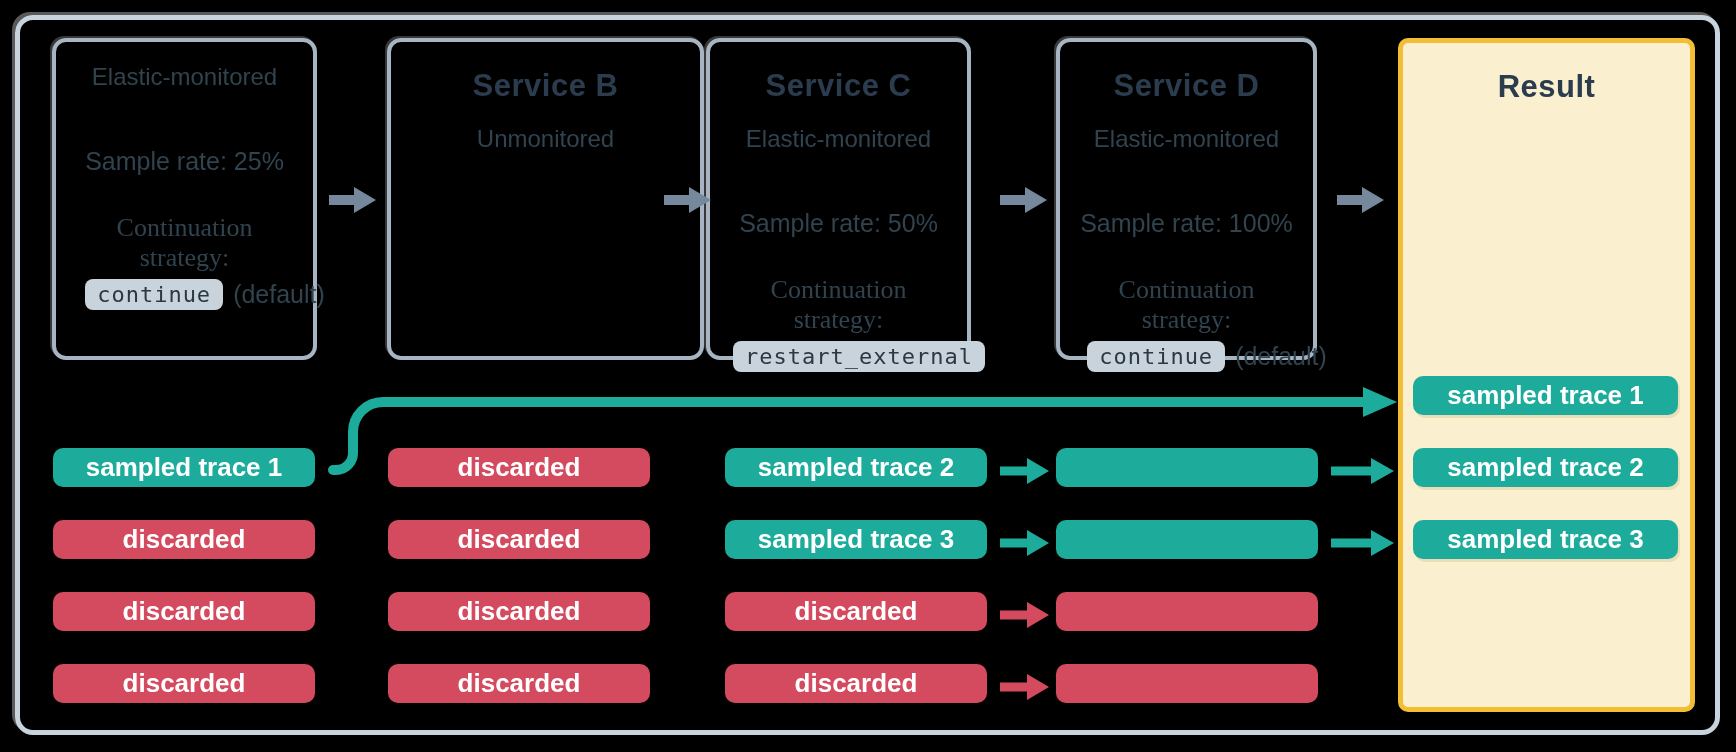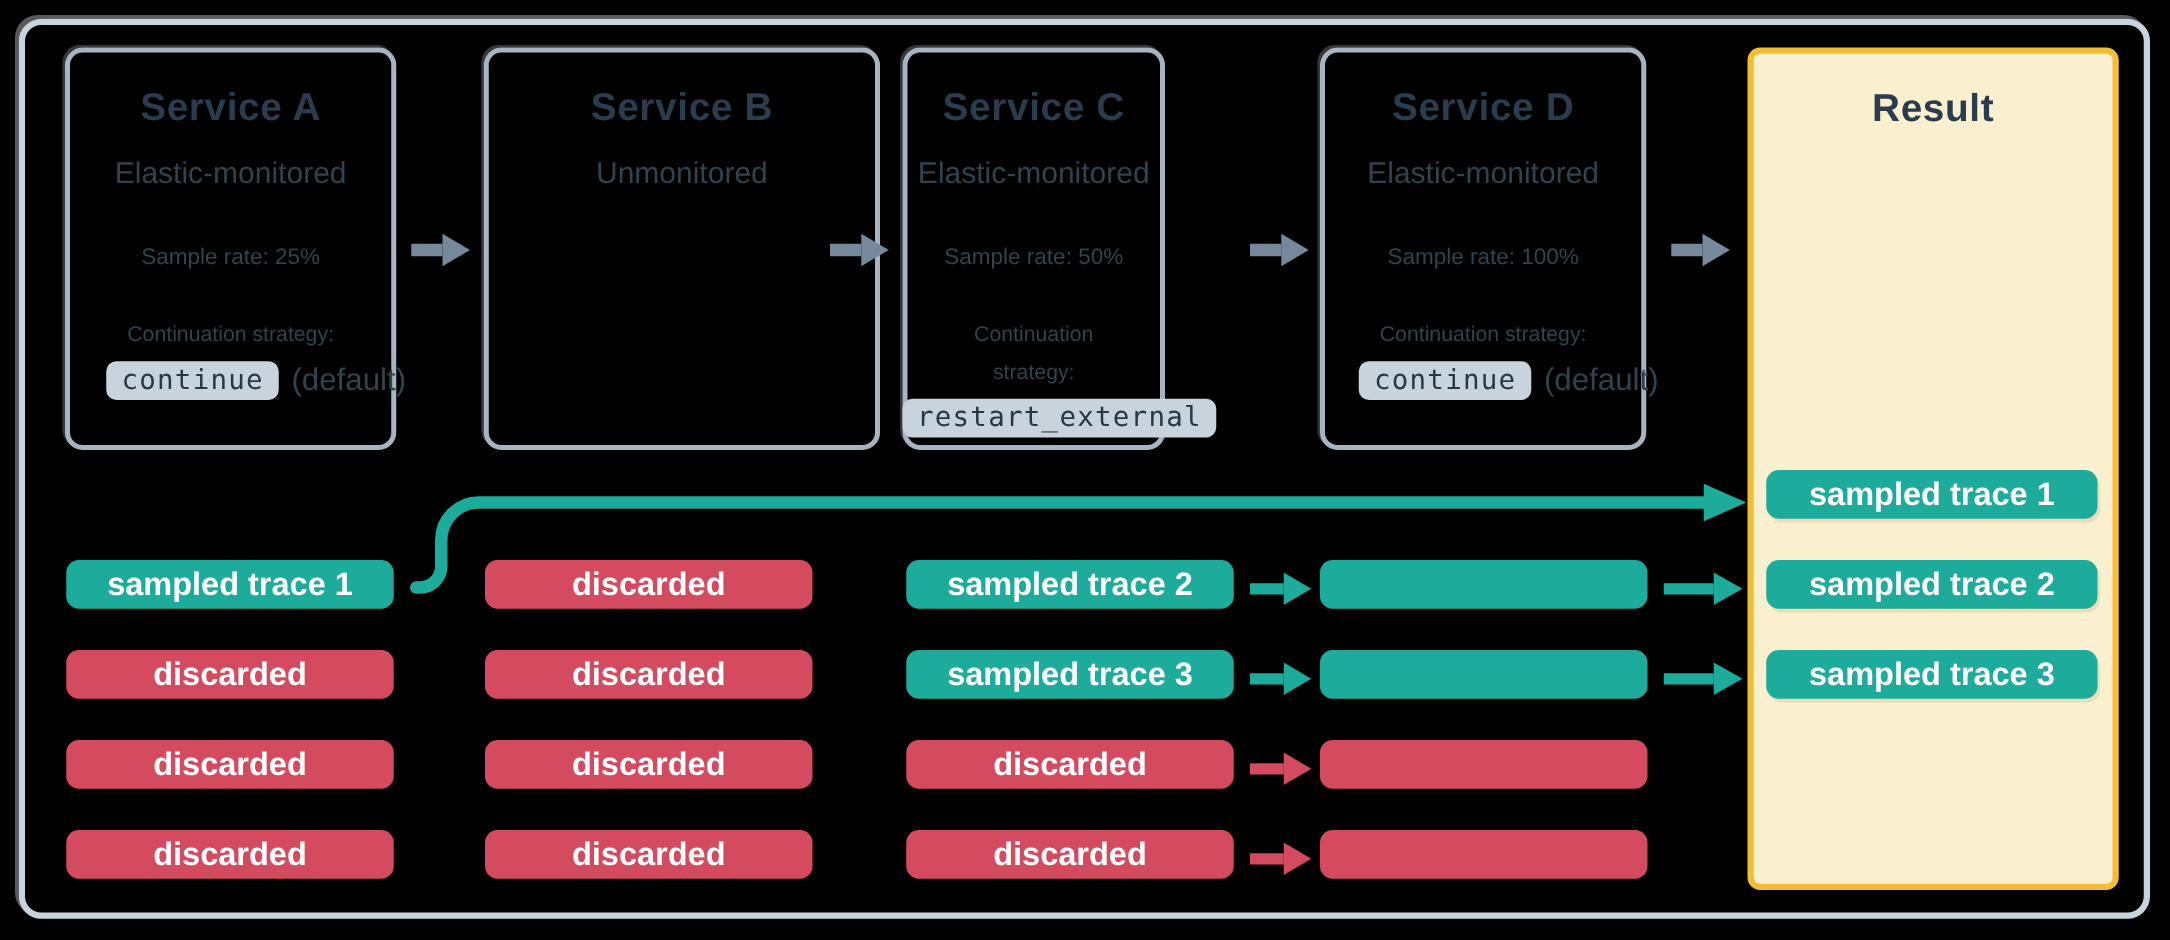--- a/index.html
+++ b/index.html
@@ -37,22 +37,22 @@
     text-align:center;z-index:1;
   }
   .result-box{
     position:absolute;left:1398px;top:38px;width:297px;height:674px;
     background:var(--result-bg);
     border:5px solid var(--result-border);border-radius:10px;
     text-align:center;z-index:1;
   }
   .svc-title{margin-top:26px;font-size:31px;font-weight:700;color:var(--ink);letter-spacing:.5px;}
   .svc-sub{margin-top:21px;font-size:24px;color:var(--ink-soft);}
-  .svc-rate{margin-top:42px;font-size:18px;color:var(--ink-soft);}
-  .svc-cont{margin-top:37px;font-size:17px;line-height:30px;color:var(--ink-soft);padding:0 28px;}
+  .svc-rate{margin-top:56px;font-size:25px;color:var(--ink-soft);}
+  .svc-cont{margin-top:37px;font-size:26px;line-height:30px;color:var(--ink-soft);padding:0 28px;font-family:Liberation Serif, serif;}
   .strategy-row{margin-top:6px;display:flex;justify-content:center;align-items:center;gap:10px;margin-left:41px;}
   .code-chip{
     background:var(--code-chip-bg);color:var(--code-chip-text);
     font-family:"DejaVu Sans Mono","Liberation Mono",monospace;
     font-size:22px;letter-spacing:1px;border-radius:8px;padding:3px 12px;
     display:inline-block;
   }
   .default-label{font-size:25px;color:var(--ink-soft);}
   .chip{
     position:absolute;height:39px;border-radius:10px;z-index:3;
@@ -71,36 +71,35 @@
   .r-head{fill:var(--red);}
   .t-connector{stroke:var(--teal);stroke-width:10;fill:none;stroke-linecap:round;}
 </style>
 </head>
 <body>
 
 <div class="canvas">
   <div class="frame"></div>
 
   <div class="svc-box" style="left:52px;width:265px">
-    <div class="svc-title">Service A</div>
     <div class="svc-sub">Elastic-monitored</div>
     <div class="svc-rate">Sample rate: 25%</div>
     <div class="svc-cont">Continuation strategy:</div>
     <div class="strategy-row">
       <span class="code-chip">continue</span>
       <span class="default-label">(default)</span>
     </div>
   </div>
 
   <div class="svc-box" style="left:387px;width:317px">
     <div class="svc-title">Service B</div>
     <div class="svc-sub">Unmonitored</div>
   </div>
 
-  <div class="svc-box" style="left:722px;width:210px">
+  <div class="svc-box" style="left:706px;width:265px">
     <div class="svc-title">Service C</div>
     <div class="svc-sub">Elastic-monitored</div>
     <div class="svc-rate">Sample rate: 50%</div>
     <div class="svc-cont">Continuation strategy:</div>
     <div class="strategy-row">
       <span class="code-chip">restart_external</span>
     </div>
   </div>
 
   <div class="svc-box" style="left:1056px;width:261px">

